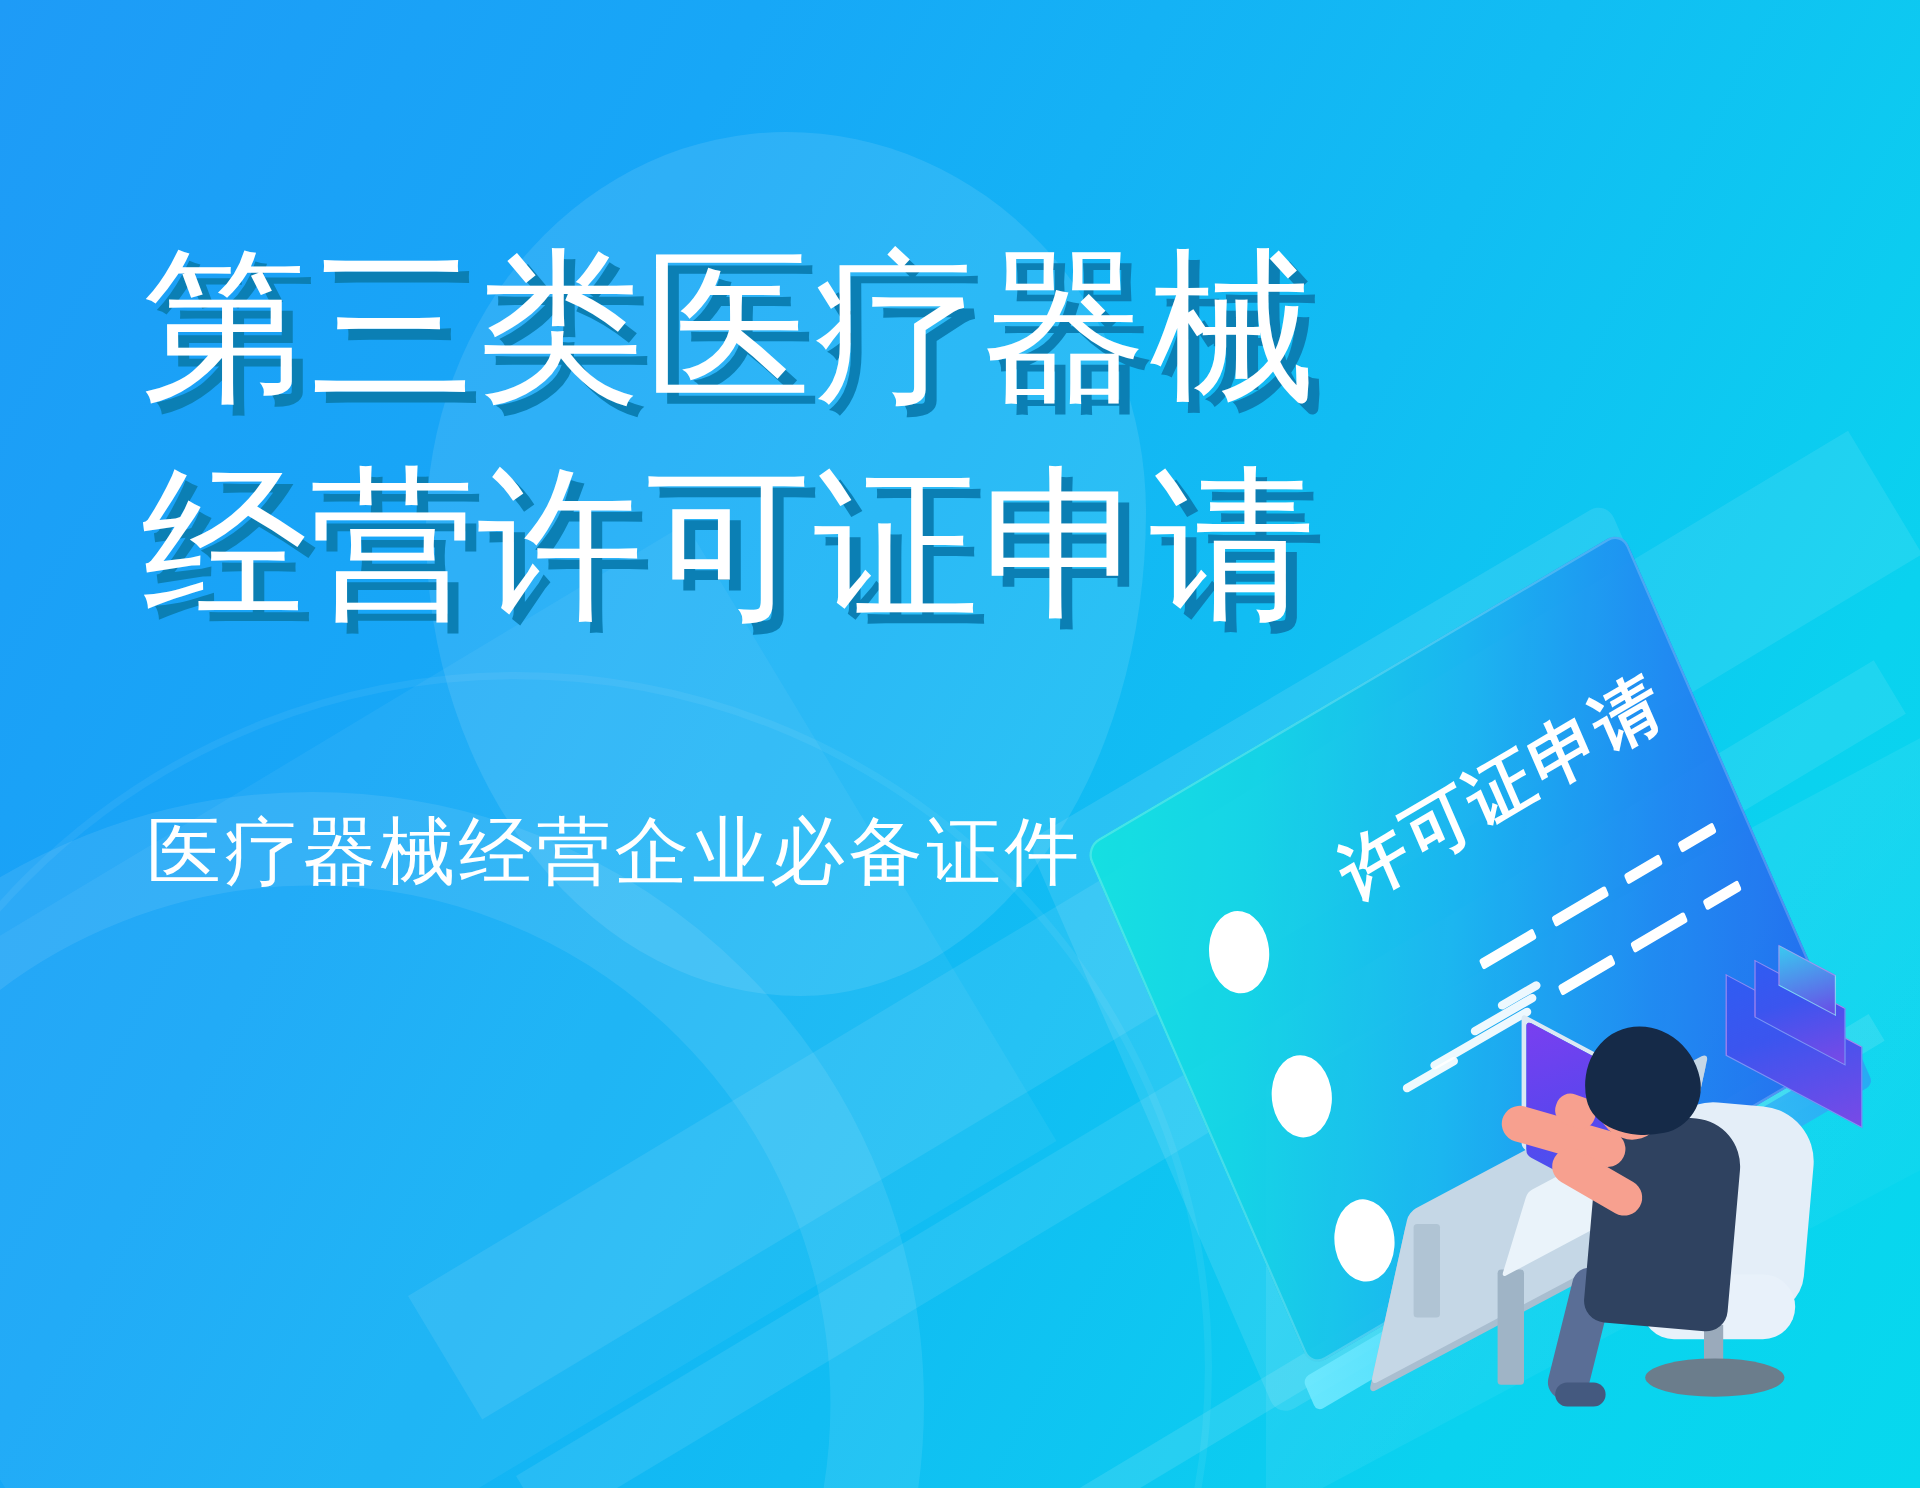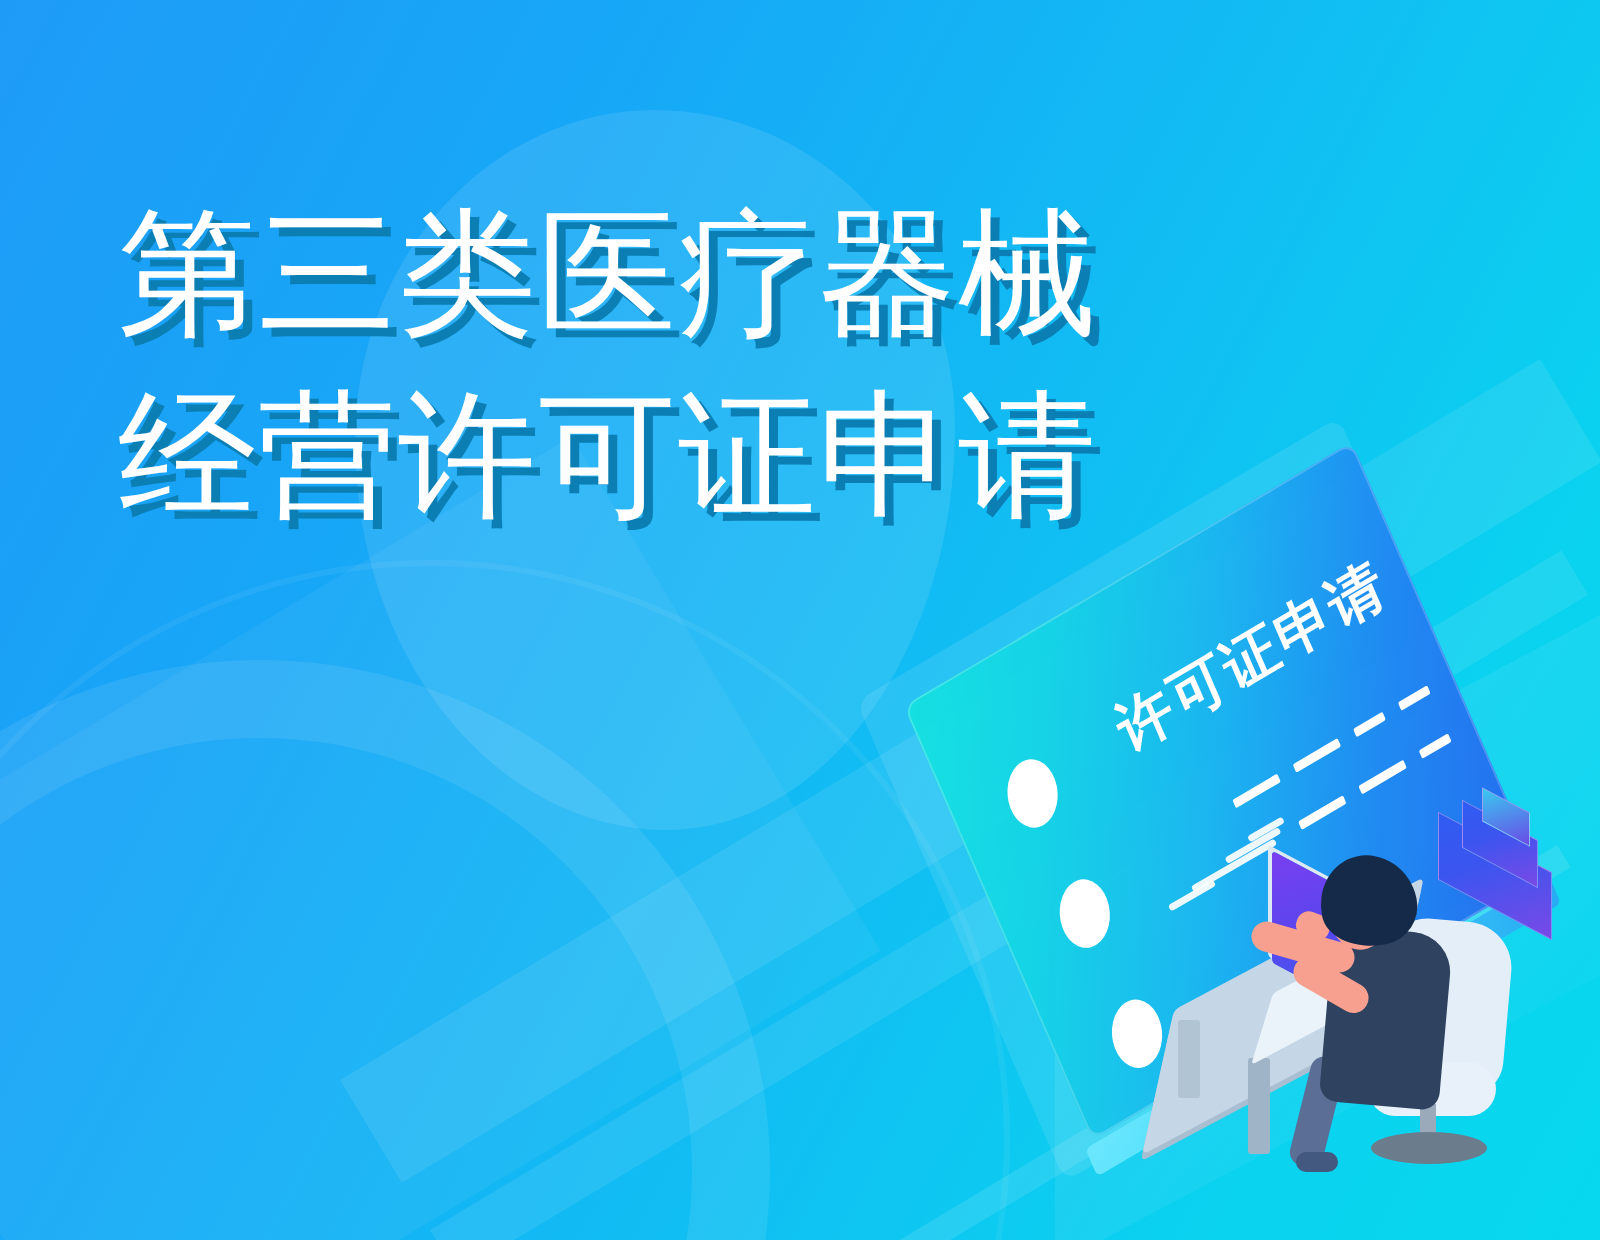--- a/index.html
+++ b/index.html
@@ -358,14 +358,15 @@
     <div class="p-hand1"></div>
     <div class="p-face"></div>
     <div class="p-hair"></div>
   </div>
 
   <div class="headline">
     <div class="hl-line">第三类医疗器械</div>
     <div class="hl-line">经营许可证申请</div>
   </div>
 
+  <div class="subtitle">医疗器械经营企业必备证件</div>
 
 </div>
 
 </body></html>

